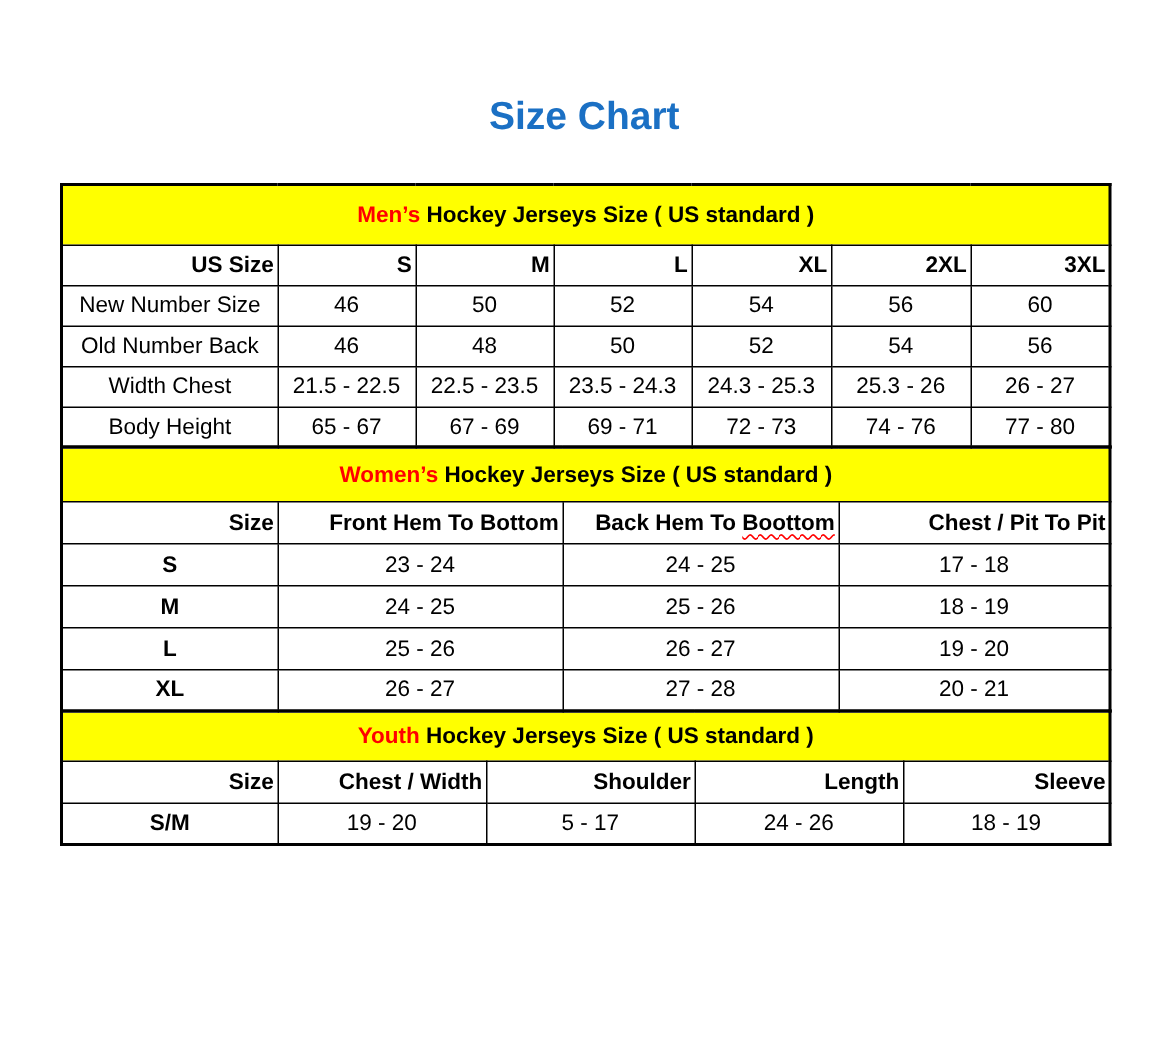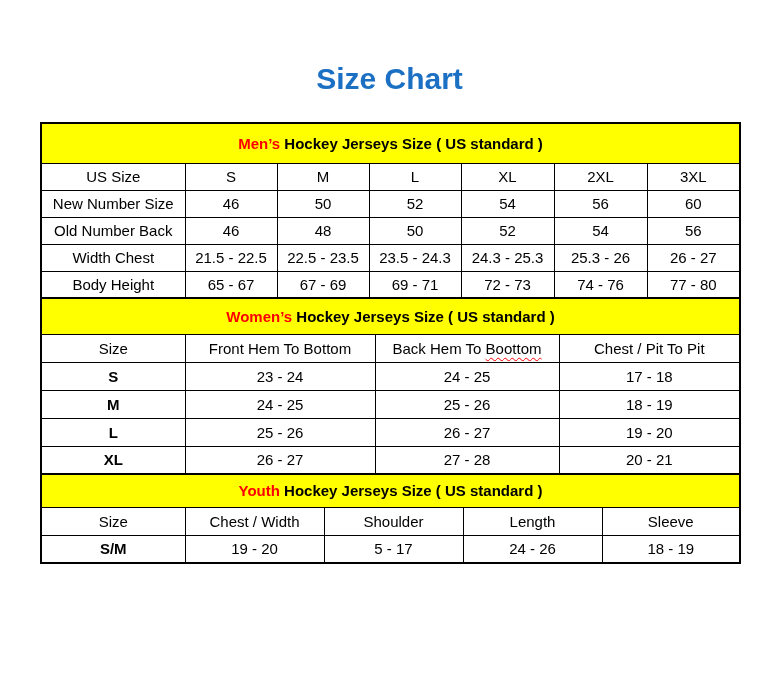--- a/index.html
+++ b/index.html
@@ -20,21 +20,21 @@
     position: relative;
     width: 776px; height: 692px;
     background: #FFFFFF;
     overflow: hidden;
   }
   .title {
     position: absolute;
     top: 62px; left: 40px; width: 699px;
     margin: 0;
     text-align: center;
-    font-size: 30px;
+    font-size: 26px;
     font-weight: 700;
     color: var(--title-blue);
   }
   .tables {
     position: absolute;
     top: 122px; left: 40px; width: 699px;
   }
   table.sect {
     border-collapse: collapse;
     table-layout: fixed;
@@ -55,21 +55,21 @@
   .sect-womens td { height: 28px; }
   .sect-youth td  { height: 28px; }
   td.band-cell {
     background: var(--band-yellow);
     font-weight: 700;
     font-size: 17px;
   }
   .sect-mens td.band-cell   { height: 40px; }
   .sect-womens td.band-cell { height: 36px; }
   .sect-youth td.band-cell  { height: 33px; }
-  tr.head-row td { font-weight: 400; }
+  tr.head-row td { font-weight: 700; text-align: right; }
   td.bold { font-weight: 700; }
   .band-highlight { color: var(--accent-red); }
   .wavy {
     text-decoration-line: underline;
     text-decoration-style: wavy;
     text-decoration-color: var(--accent-red);
     text-decoration-thickness: 1px;
     text-underline-offset: 3px;
   }
 </style>

